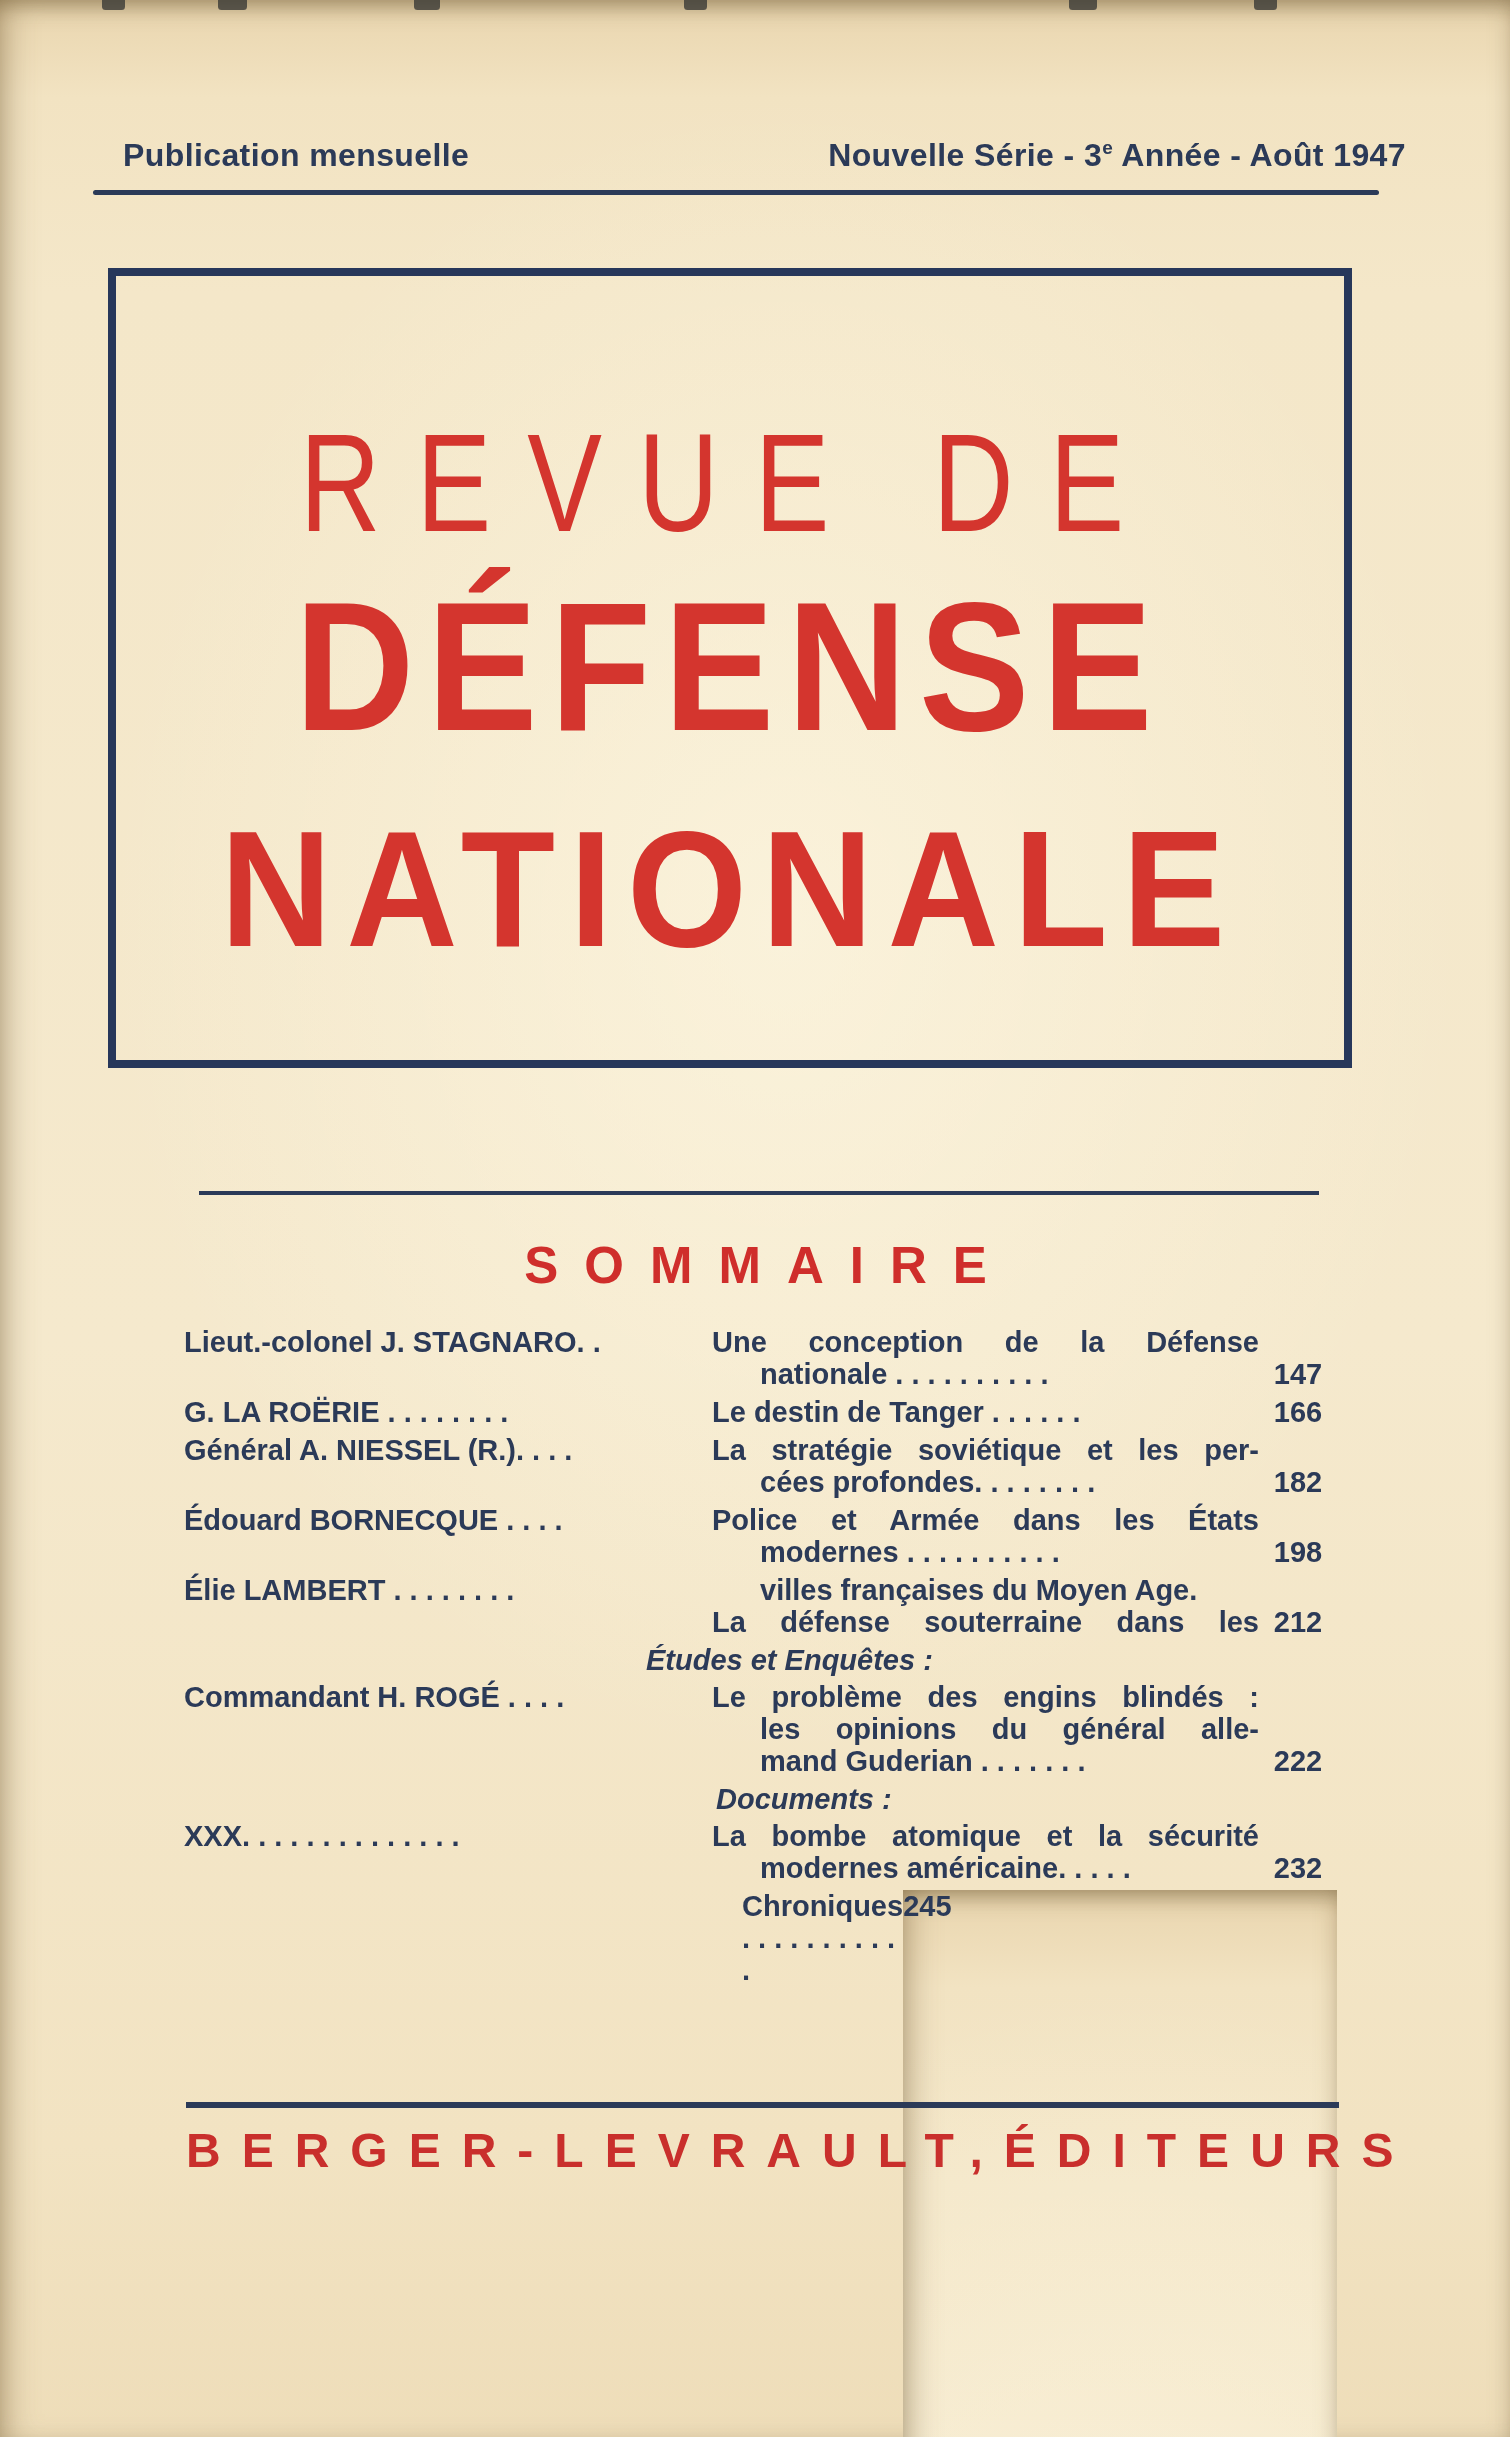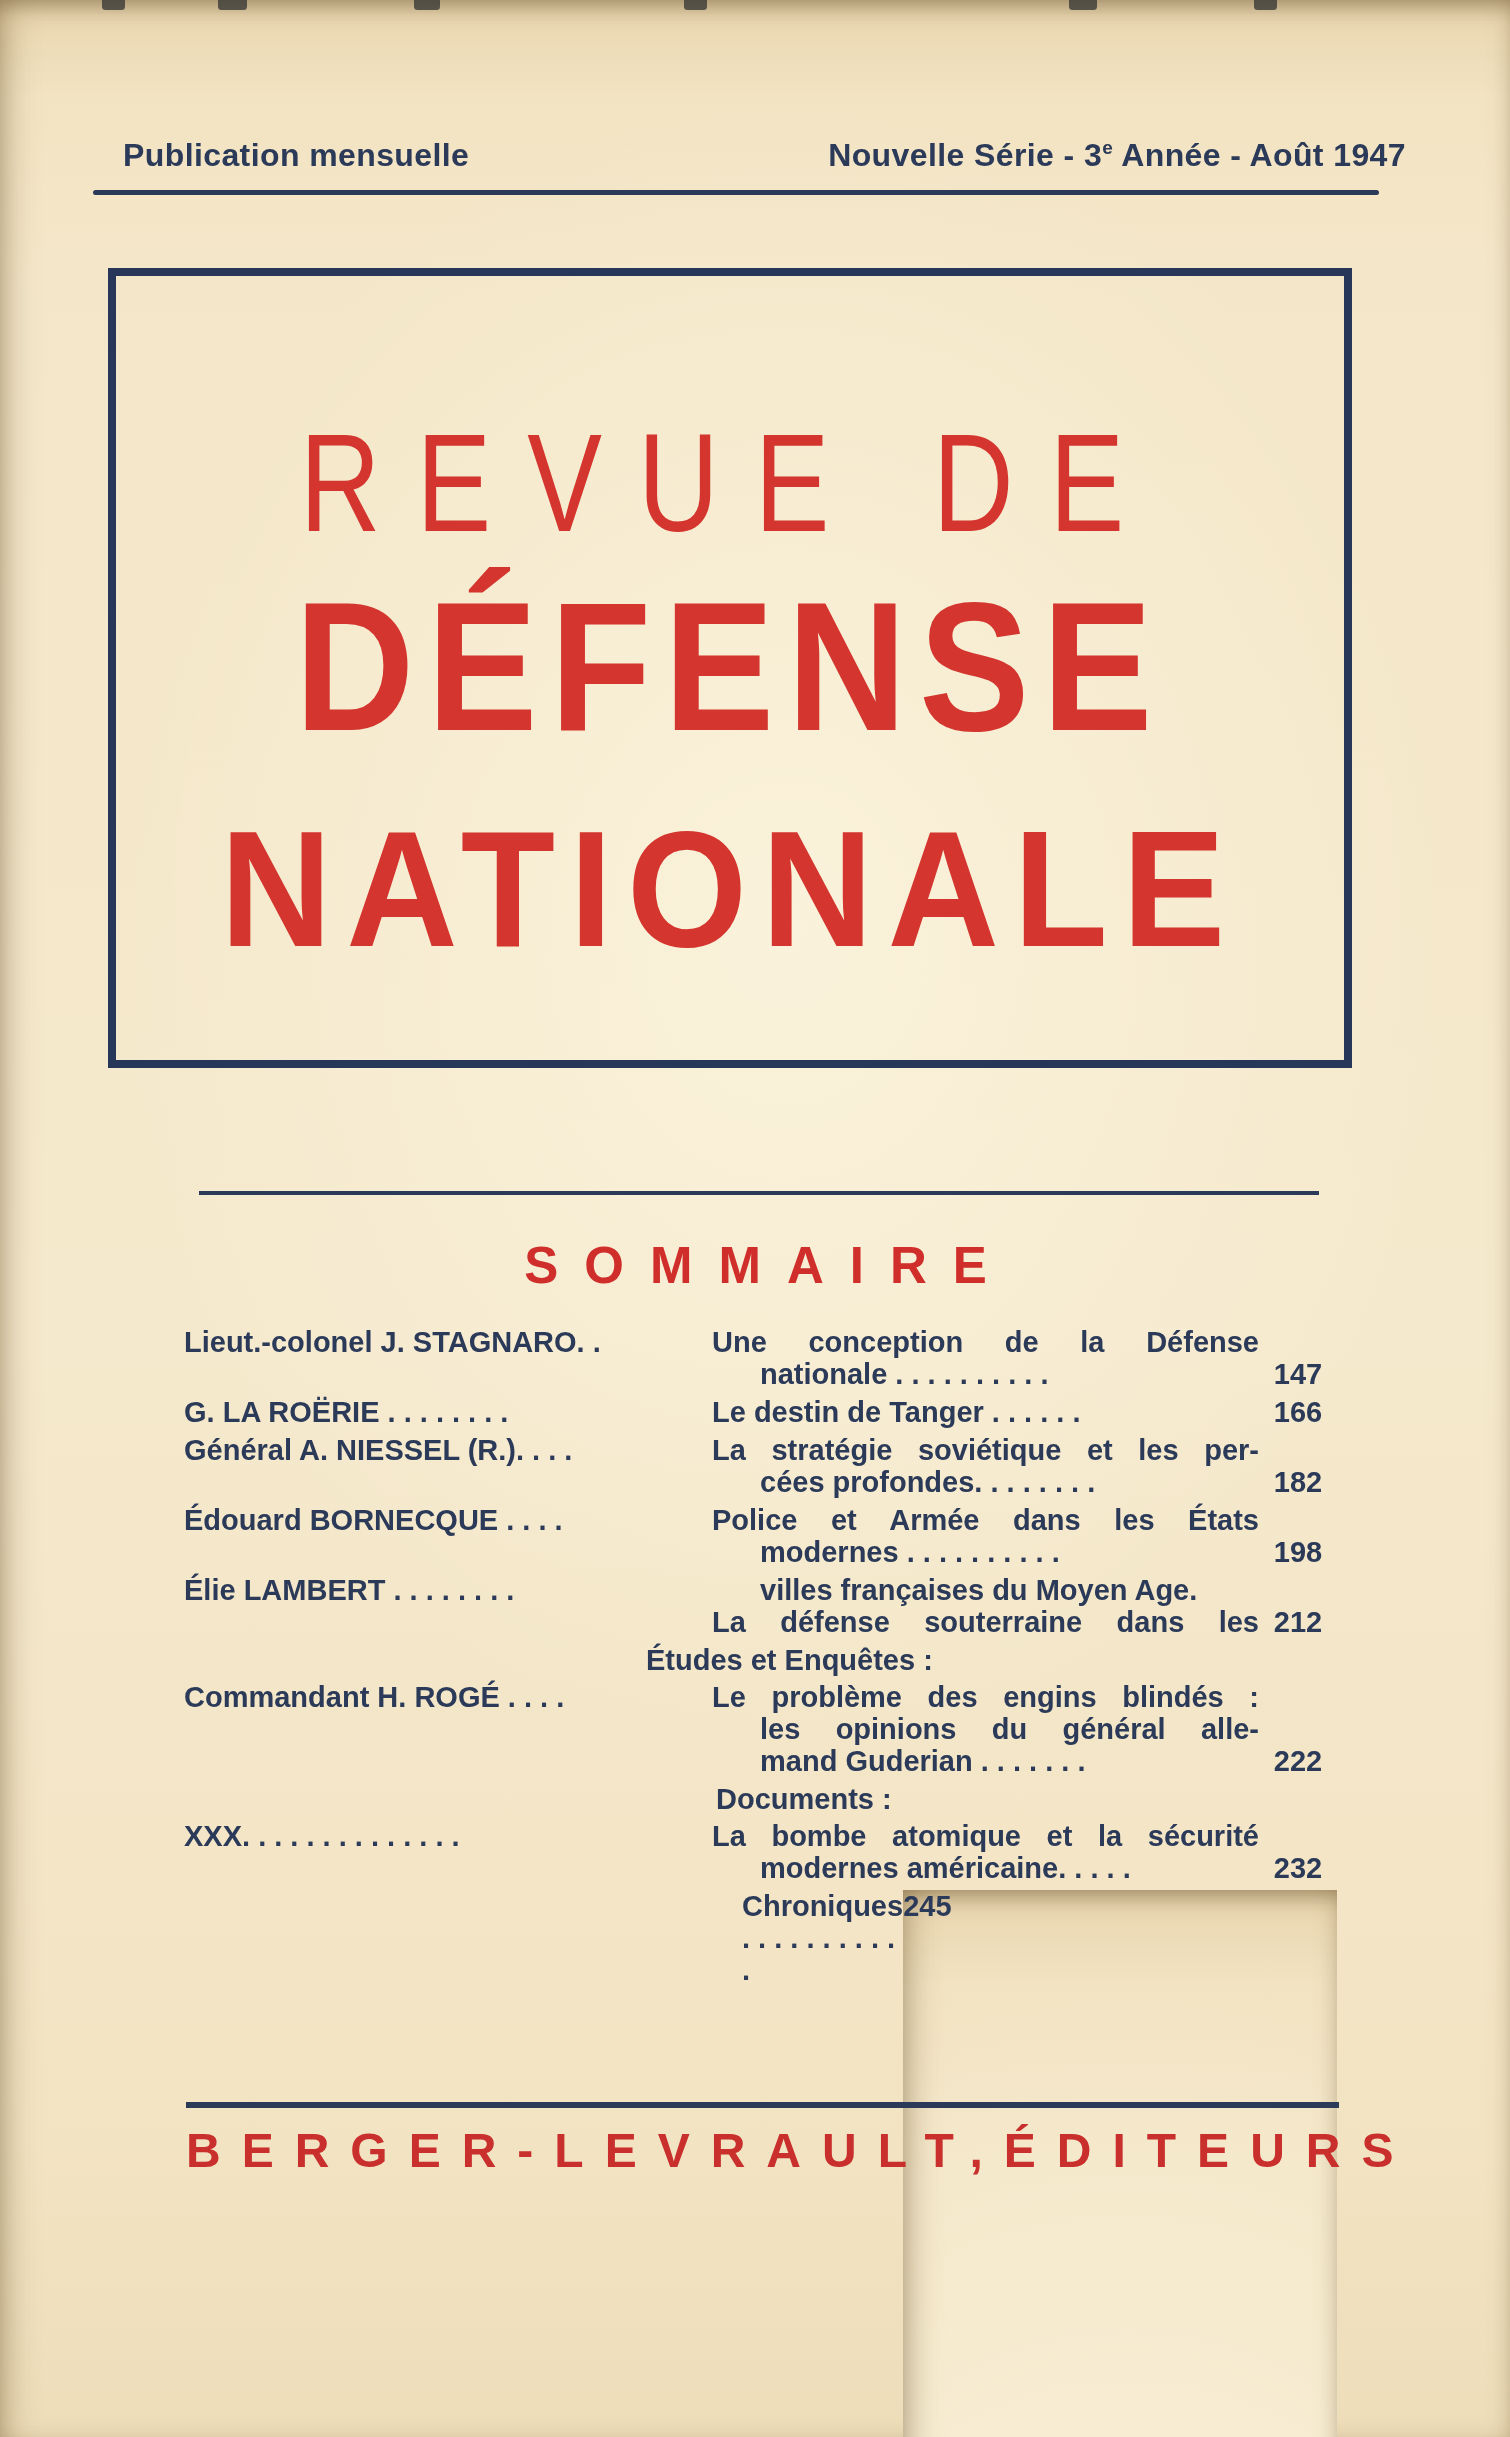--- a/index.html
+++ b/index.html
@@ -42,21 +42,21 @@
     text-align:center;color:#cf2e2b;font-size:51px;font-weight:700;letter-spacing:26px;text-indent:26px;
   }
 
   
   .toc{position:absolute;left:184px;top:1326px;width:1153px;font-size:29px;font-weight:700;line-height:32px;color:#2b3a58;}
   .toc-entry{display:grid;grid-template-columns:528px 1fr 78px;margin-bottom:6px;}
   .toc-author{white-space:nowrap;}
   .toc-line.just{text-align:justify;text-align-last:justify;}
   .toc-line.cont{padding-left:48px;}
   .toc-page{align-self:end;text-align:center;}
-  .toc-section{margin:4.3px 0 5.2px 0;}
+  .toc-section{margin:4.3px 0 5.2px 0;font-style:italic;}
   .toc-section.etudes{margin-left:462px;}
   .toc-section.documents{margin-left:532px;}
   .row-chron{display:flex;margin-bottom:7px;}
   .row-chron .label{margin-left:558px;}
   .row-chron .page{margin-left:auto;}
 
   
   .footer-rule{position:absolute;left:186px;top:2102px;width:1153px;height:6px;background:#2b3a58;}
   .publisher{
     position:absolute;left:186px;top:2123px;width:1118px;

